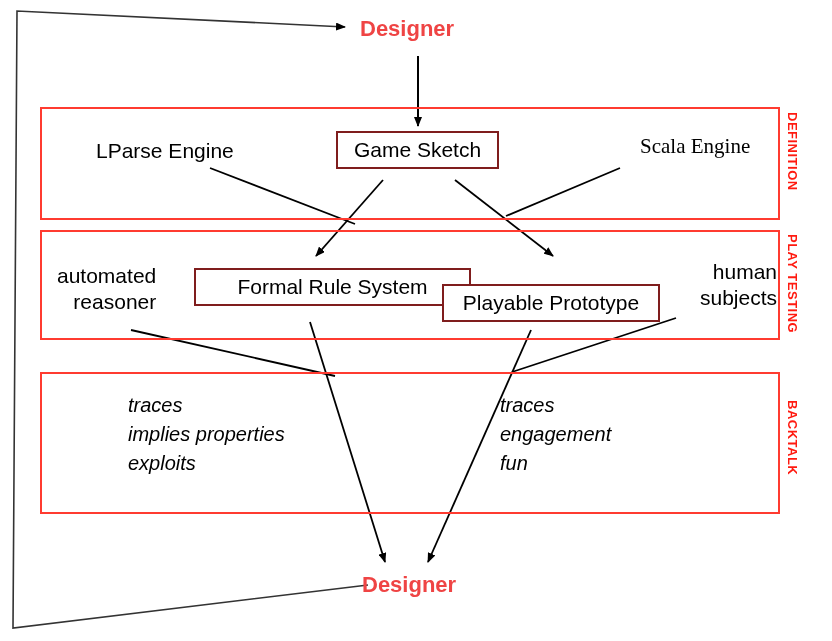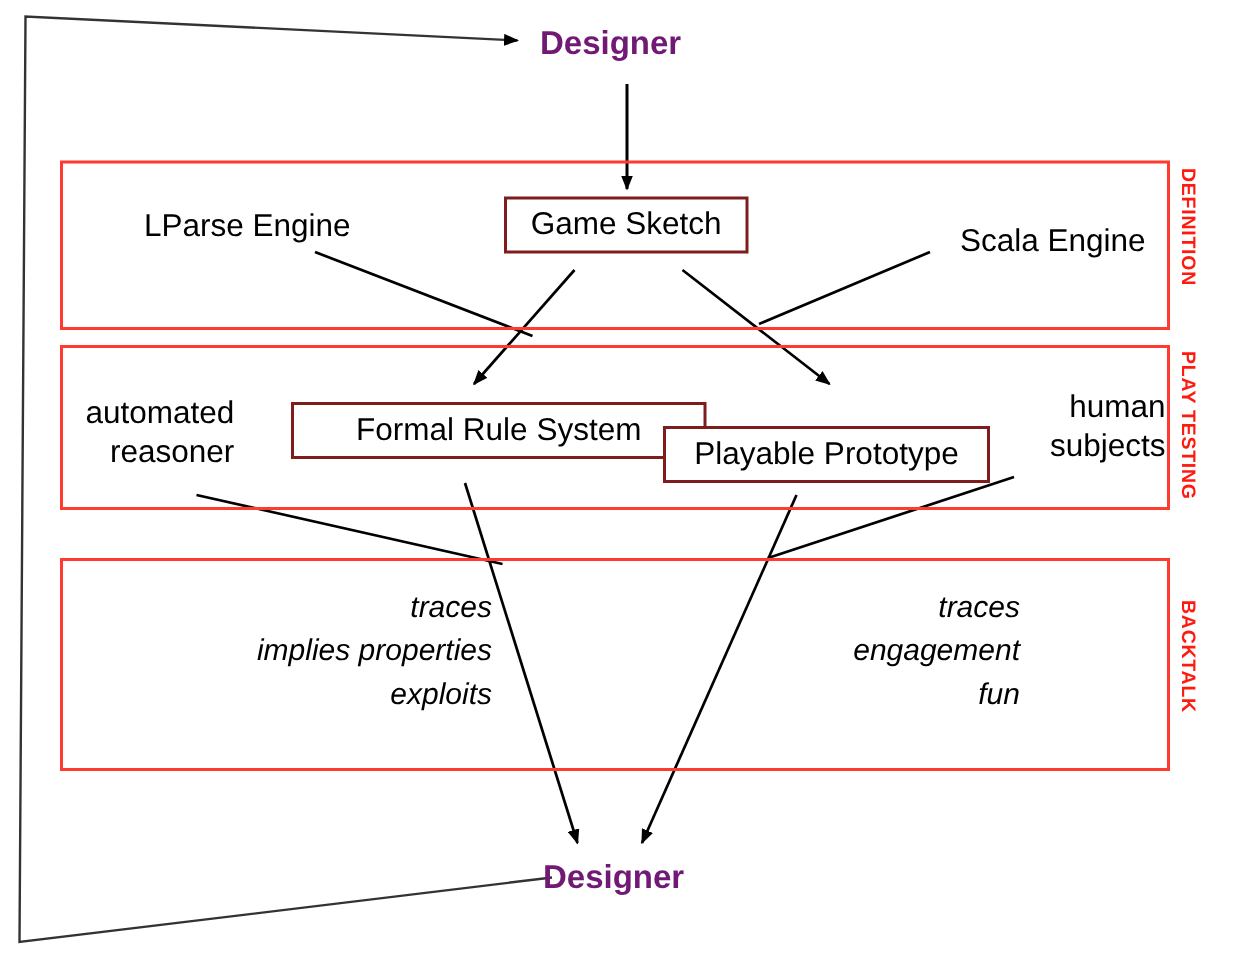--- a/index.html
+++ b/index.html
@@ -63,30 +63,30 @@
     color: #000000;
     text-align: right;
     line-height: 1.22;
     white-space: nowrap;
   }
   .actor-label {
     position: absolute;
     font-family: "Liberation Sans", sans-serif;
     font-size: 22px;
     font-weight: bold;
-    color: #701a75;
+    color: #ef4444;
     white-space: nowrap;
   }
   .backtalk-list {
     position: absolute;
     font-family: "Liberation Sans", sans-serif;
     font-style: italic;
     font-size: 20px;
     color: #000000;
-    text-align: right;
+    text-align: left;
     line-height: 1.45;
     white-space: nowrap;
   }
   .backtalk-list div { display: block; }
 </style>
 </head>
 <body>
 
 <div id="canvas">
 
@@ -122,21 +122,21 @@
 
   <div class="actor-label" style="left:360px; top:16px;">Designer</div>
 
   <div class="phase-box" style="left:40px; top:107px; width:740px; height:113px;"></div>
   <div class="phase-label" style="left:800px; top:112px;">DEFINITION</div>
 
   <div class="plain-label" style="left:96px; top:138px;">LParse Engine</div>
 
   <div class="node-box" style="left:336px; top:131px; width:163px; height:38px;">Game Sketch</div>
 
-  <div class="plain-label" style="left:640px; top:148px;">Scala Engine</div>
+  <div class="plain-label" style="left:640px; top:134px;font-family:Liberation Serif, serif;">Scala Engine</div>
 
   <div class="phase-box" style="left:40px; top:230px; width:740px; height:110px;"></div>
   <div class="phase-label" style="left:800px; top:234px;">PLAY TESTING</div>
 
   <div class="plain-label" style="left:57px; top:263px;">
     <div>automated</div>
     <div>reasoner</div>
   </div>
 
   <div class="node-box" style="left:194px; top:268px; width:277px; height:38px;">Formal Rule System</div>

